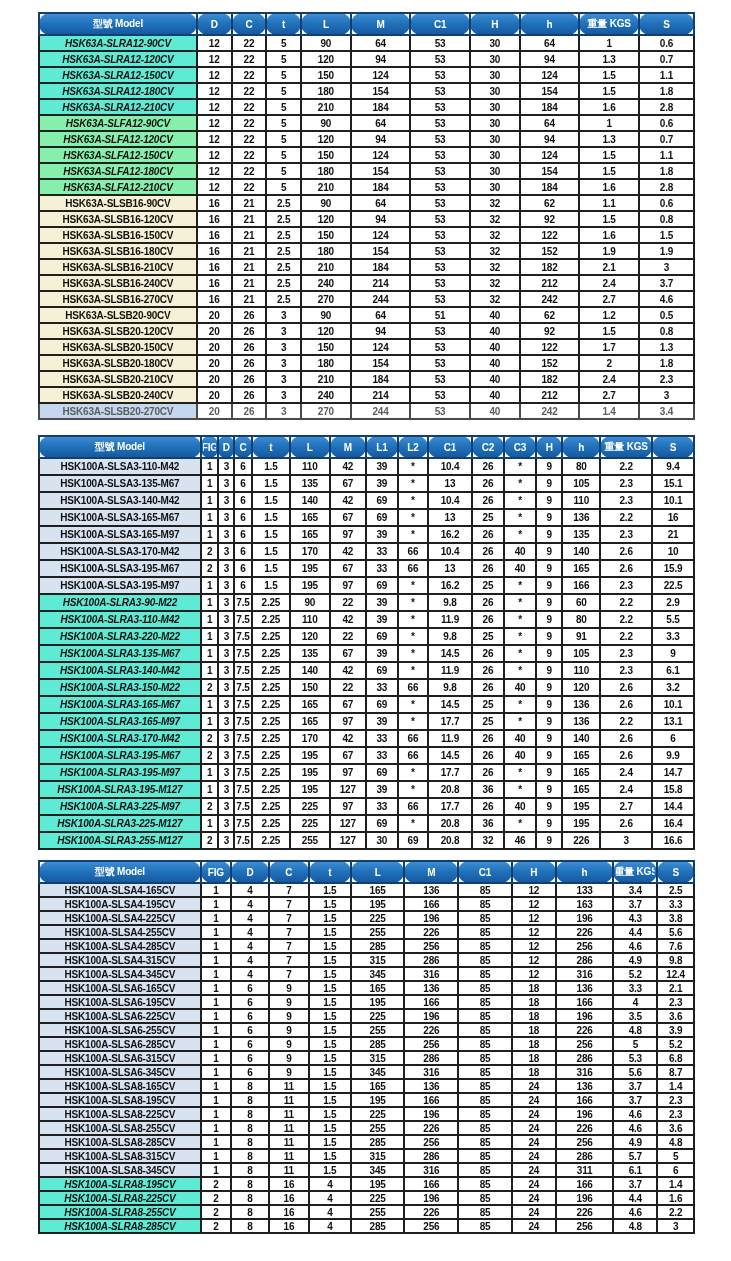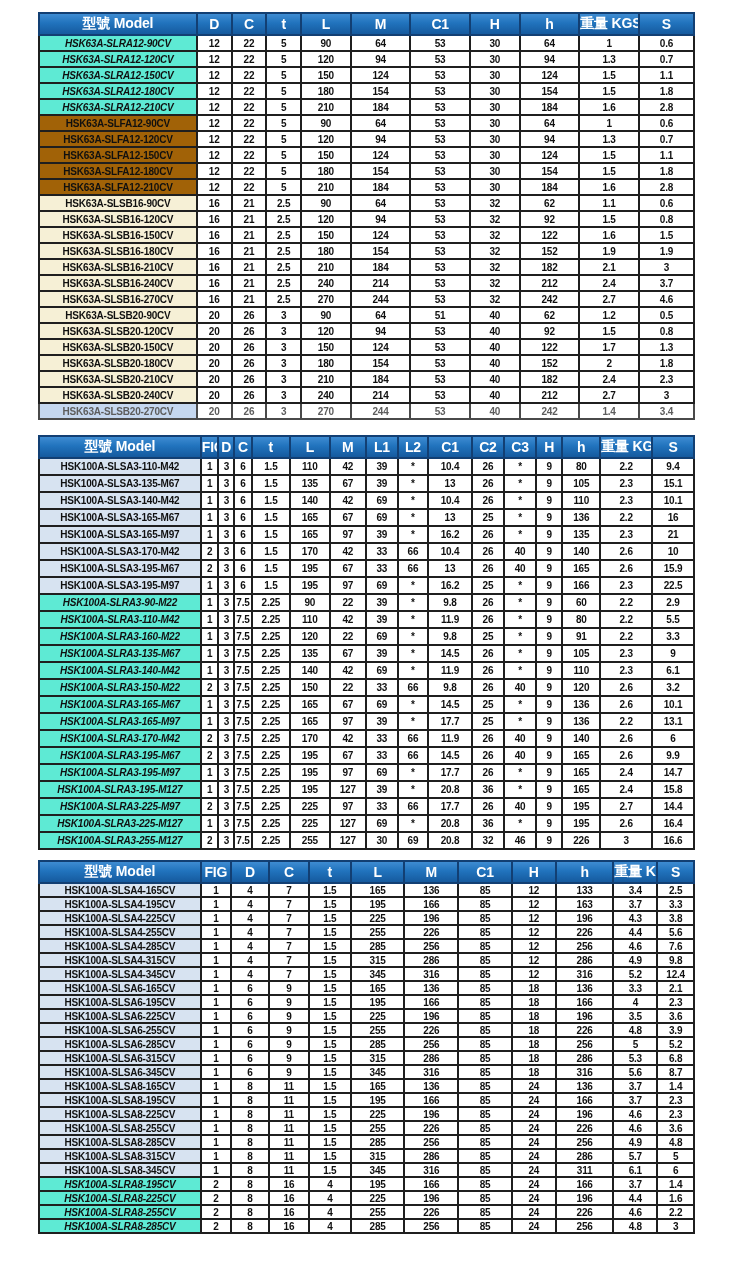--- a/index.html
+++ b/index.html
@@ -31,33 +31,34 @@
     padding: 0;
     overflow: hidden;
     white-space: nowrap;
     color: #101010;
     letter-spacing: -0.2px;
   }
   table.spec thead th {
     background: linear-gradient(180deg, #3e8cd2 0%, #2173bd 45%, #155a9e 100%);
     color: #ffffff;
     border-color: #123f73;
-    font-size: 14px;
+    font-size: 10px;
     height: 20px;
+    border-radius: 11px;
   }
   
   table.t1 { margin-bottom: 15px; }
   table.t2 { margin-bottom: 10px; }
   table.t1 tbody td { height: 14px; }
   table.t2 tbody td { height: 15px; }
   table.t3 tbody td { height: 12px; }
   
   td.model { text-align: center; }
   td.tone-pink   { background: #5eead4; font-style: italic; }
-  td.tone-green  { background: #a16207; }
+  td.tone-green  { background: #86efac; font-style: italic; }
   td.tone-yellow { background: #f6f0d6; }
   td.tone-blue   { background: #d7e3f1; }
   td.tone-bluesel{ background: #c5d7ef; }
   tr.dim td { color: #5d5d5d; border-color: #4a4a4a; }
   td.val { background: #ffffff; }
 </style>
 </head>
 <body>
 
 <div class="page">
@@ -619,21 +620,21 @@
           <td class="val">*</td>
           <td class="val">11.9</td>
           <td class="val">26</td>
           <td class="val">*</td>
           <td class="val">9</td>
           <td class="val">80</td>
           <td class="val">2.2</td>
           <td class="val">5.5</td>
         </tr>
         <tr>
-          <td class="model tone-pink">HSK100A-SLRA3-160-M22</td>
+          <td class="model tone-pink">HSK100A-SLRA3-220-M22</td>
           <td class="val">1</td>
           <td class="val">3</td>
           <td class="val">7.5</td>
           <td class="val">2.25</td>
           <td class="val">120</td>
           <td class="val">22</td>
           <td class="val">69</td>
           <td class="val">*</td>
           <td class="val">9.8</td>
           <td class="val">25</td>

